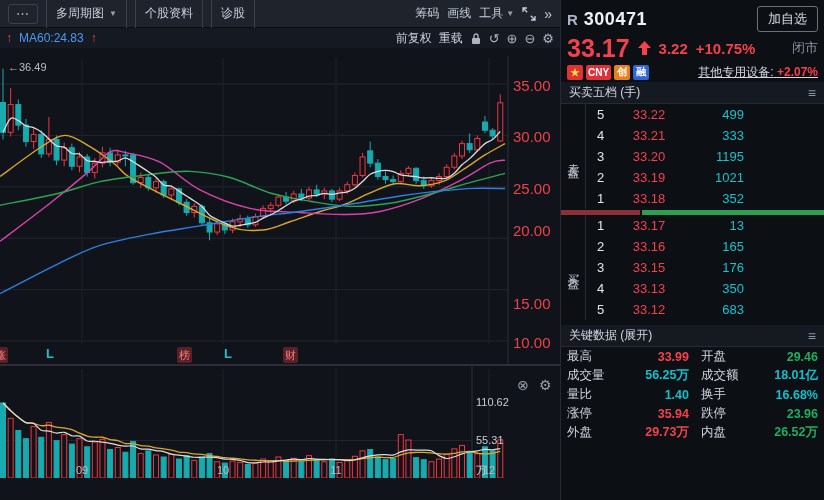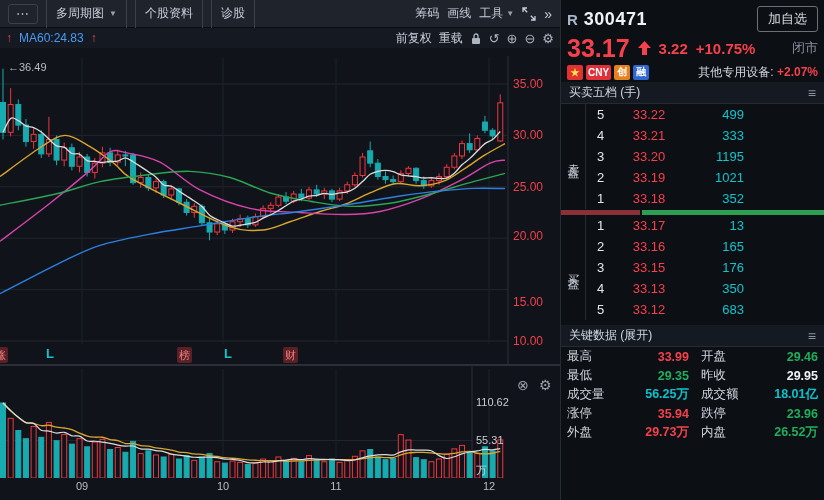--- a/index.html
+++ b/index.html
@@ -20,23 +20,23 @@
   .tb-ico { color:#c9cfda; font-size:14px; line-height:1; cursor:pointer; }
   .tb2 { position:absolute; left:0; top:28px; width:560px; height:20px; background:#151a22;
     display:flex; align-items:center; padding:0 6px; gap:7px; font-size:12px; }
   .arrow-red { color:#f4414b; font-size:12px; font-weight:bold; }
   .ma-label { color:#4a9af4; font-size:12px; }
   .tb2-ico { color:#aeb4c0; font-size:13px; line-height:1; cursor:pointer; }
 
   #chart-area { position:absolute; left:0; top:48px; width:560px; height:452px; overflow:hidden; }
   #price-svg { position:absolute; left:0; top:0; }
   #vol-svg { position:absolute; left:0; top:317px; }
-  .axis-label { position:absolute; font-size:12px; color:#f0404a; left:513px; width:46px; }
+  .axis-label { position:absolute; font-size:15px; color:#f0404a; left:513px; width:46px; }
   .vol-label { position:absolute; font-size:11px; color:#c8ccd4; left:476px; }
-  .x-label { position:absolute; font-size:11px; color:#b8bdc6; width:24px; text-align:center; top:432px; }
+  .x-label { position:absolute; font-size:11px; color:#b8bdc6; width:24px; text-align:center; top:416px; }
   .annot { position:absolute; left:8px; top:13px; font-size:11px; color:#b8bdc6; }
   .mk-badge { position:absolute; top:299px; width:15px; height:16px; background:#5a2026; color:#ef8080;
     font-size:11px; text-align:center; line-height:16px; border-radius:2px; cursor:pointer; }
   .mk-letter { position:absolute; top:298px; color:#19c0c8; font-size:13px; font-weight:bold; cursor:pointer; }
   .panel-ico { position:absolute; color:#9aa0ac; font-size:14px; line-height:1; cursor:pointer; top:330px; }
 
   
   #right-panel { position:absolute; left:560px; top:0; width:264px; height:500px;
     background:#0c0f14; border-left:1px solid #262b33; }
   .rp-row1 { height:32px; display:flex; align-items:center; padding:6px 6px 0 6px; gap:6px; }
@@ -44,21 +44,21 @@
   .rp-code, .rp-name { color:#eef1f6; font-weight:bold; font-size:18px; letter-spacing:0.5px; }
   .watch-btn { margin-left:auto; border:1px solid #6a7078; border-radius:3px; color:#d8dce2;
     font-size:13px; padding:3px 10px; cursor:pointer; background:transparent; }
   .rp-row2 { height:30px; display:flex; align-items:center; padding:2px 6px 0 6px; gap:8px; }
   .big-price { color:#f4414b; font-size:25px; font-weight:bold; }
   .chg, .chg-pct { color:#f4414b; font-size:15px; font-weight:bold; }
   .mkt-status { margin-left:auto; color:#8c929e; font-size:13px; }
   .rp-row3 { height:20px; display:flex; align-items:center; padding:0 6px; gap:3px; }
   .badge { height:15px; min-width:16px; border-radius:2px; font-size:10px; font-weight:bold;
     display:flex; align-items:center; justify-content:center; padding:0 2px; }
-  .sector-wrap { margin-left:auto; font-size:12px; color:#d4d8e0; }
+  .sector-wrap { margin-left:auto; font-size:12px; color:#d4d8e0;text-decoration:underline; }
   .sector-chg { color:#f4414b; font-weight:bold; }
   .rp-row4 { height:17px; padding:0 6px; font-size:12px; color:#c9ced8; border-bottom:1px solid #262b33; }
   .sec-head { height:22px; background:#141922; border-bottom:1px solid #262b33; display:flex;
     align-items:center; padding:0 8px; font-size:12px; color:#d2d6de; }
   .sec-head .menu { margin-left:auto; color:#8c929e; font-size:14px; cursor:pointer; }
   .ob-block { display:flex; }
   .ob-side { width:25px; border-right:1px solid #262b33; display:flex; align-items:center;
     justify-content:center; color:#c7ccd6; font-size:12px; writing-mode:vertical-rl;
     letter-spacing:3px; }
   .ob-rows { flex:1; }
@@ -416,21 +416,21 @@
           <rect x="490.1" y="85.88013017537516" width="5" height="27.119869824624843" fill="#17aaae" stroke="#17aaae" stroke-width="1"></rect>
           <rect x="497.75" y="74.86268305912131" width="5" height="38.13731694087869" fill="#10141a" stroke="#f0353f" stroke-width="1"></rect>
           <path d="M3,38C4.275,39.278023865485444,8.1,43.286114626649784,10.65,45.668143192912666C13.200000000000001,48.05017175917555,15.75,50.29716597360332,18.3,52.292171397577285C20.85,54.28717682155125,23.400000000000002,56.61937262701139,25.950000000000003,57.63817573675646C28.500000000000004,58.65697884650153,31.05,57.890654191526544,33.6,58.40499005604773C36.15,58.919325920568916,38.7,60.416703256967224,41.25,60.72419092388356C43.8,61.0316785907999,46.35000000000001,60.00687305748551,48.900000000000006,60.249916057545775C51.45,60.49295905760604,54.00000000000001,61.72284605097388,56.550000000000004,62.182448924245165C59.1,62.64205179751645,61.650000000000006,62.60180874465136,64.2,63.00753329717351C66.75,63.41325784969566,69.30000000000001,63.75398260310574,71.85000000000001,64.61679623937806C74.4,65.47960987565038,76.95,67.11521424697162,79.5,68.18441511480745C82.05,69.25361598264328,84.60000000000001,70.3653046465377,87.15,71.03200144639305C89.7,71.69869824624841,92.25000000000001,71.98119689025492,94.80000000000001,72.1845959139396C97.35000000000001,72.38799493762428,99.9,71.85689748689205,102.45,72.25239558850117C105,72.6478936901103,107.55000000000001,74.00388718134153,110.10000000000001,74.55758452359429C112.65,75.11128186584705,115.2,74.90788284216235,117.75,75.57457964201771C120.3,76.24127644187307,122.85000000000001,78.04926776351473,125.4,78.55776532272645C127.95,79.06626288193817,130.5,78.29786657024046,133.05,78.62556499728801C135.60000000000002,78.95326342433556,138.15000000000003,80.09455794612187,140.70000000000002,80.52395588501176C143.25,80.95335382390165,145.8,80.81775447477852,148.35,81.20195263062737C150.89999999999998,81.58615078647622,153.45,82.38844693545471,156,82.82914482010486C158.55,83.269842704755,161.1,83.4732417284397,163.65,83.8461399385283C166.20000000000002,84.21903814861689,168.75,84.53543662990418,171.3,85.06653408063642C173.85000000000002,85.59763153136865,176.4,86.60332670403183,178.95000000000002,87.03272464292172C181.50000000000003,87.46212258181161,184.05,87.32652323268847,186.60000000000002,87.64292171397577C189.15000000000003,87.95932019526306,191.7,88.63731694087869,194.25,88.93111553064546C196.8,89.22491412041222,199.35,89.12321460856988,201.9,89.40571325257639C204.45000000000002,89.6882118965829,207,90.2871090218767,209.55,90.62610739468451C212.10000000000002,90.96510576749232,214.65,91.10070511661544,217.20000000000002,91.43970348942325C219.75000000000003,91.77870186223106,222.3,92.35499909600435,224.85000000000002,92.66009763153137C227.40000000000003,92.9651961670584,229.95,93.078195624661,232.5,93.27029470258543C235.05,93.46239378050986,237.6,93.55279334659193,240.15,93.81269209907792C242.70000000000002,94.07259085156392,245.25,94.59238835653589,247.8,94.82968721750136C250.35000000000002,95.06698607846683,252.9,95.11218586150787,255.45000000000002,95.23648526487074C258,95.3607846682336,260.55,95.50768396311697,263.1,95.57548363767853C265.65000000000003,95.64328331224009,268.2,95.63198336647984,270.75,95.6432833122401C273.3,95.65458325800036,275.85,95.5302838546375,278.40000000000003,95.6432833122401C280.95000000000005,95.7562827698427,283.5,96.26478032905442,286.05,96.32128005785572C288.6,96.37777978665702,291.15,96.06138130536974,293.7,95.98228168504791C296.25,95.90318206472608,298.8,95.95968179352738,301.35,95.84668233592478C303.90000000000003,95.73368287832218,306.45,95.43988428855542,309,95.30428493943229C311.55,95.16868559030917,314.1,95.12348580726812,316.65000000000003,95.03308624118604C319.20000000000005,94.94268667510396,321.75,94.8748870005424,324.3,94.7618875429398C326.85,94.6488880853372,329.4,94.36638944133068,331.95,94.35508949557043C334.5,94.34378954981017,337.05,94.64888808533719,339.6,94.69408786837823C342.15000000000003,94.73928765141927,344.7,94.64888808533718,347.25,94.62628819381666C349.8,94.60368830229615,352.35,94.72798770565902,354.90000000000003,94.5584885192551C357.45000000000005,94.3889893328512,360,93.91439161092026,362.55,93.60929307539324C365.1,93.30419453986622,367.65000000000003,92.95389622129814,370.20000000000005,92.72789730609293C372.75000000000006,92.50189839088772,375.3,92.26459952992225,377.85,92.253299584162C380.40000000000003,92.24199963840174,382.95,92.61489784849033,385.5,92.66009763153137C388.05,92.70529741457241,390.6,92.99909600433918,393.15000000000003,92.52449828240825C395.70000000000005,92.04990056047731,398.25,90.58090761164345,400.8,89.81251129994575C403.35,89.04411498824805,405.90000000000003,88.30961851383113,408.45000000000005,87.91412041222202C411.00000000000006,87.51862231061291,413.55,87.52992225637317,416.1,87.43952269029108C418.65000000000003,87.349123124209,421.2,87.2926233954077,423.75,87.37172301572953C426.3,87.45082263605136,428.85,87.68812149701681,431.40000000000003,87.91412041222202C433.95000000000005,88.14011932742723,436.5,88.51301753751582,439.05,88.72771650696077C441.6,88.94241547640573,444.15000000000003,89.258813957693,446.70000000000005,89.2023142288917C449.25000000000006,89.1458145000904,451.8,88.76161634424155,454.35,88.38871813415295C456.90000000000003,88.01581992406436,459.45,87.30392334116796,462,86.96492496836015C464.55,86.62592659555234,467.1,86.14002892786115,469.65000000000003,86.35472789730609C472.20000000000005,86.56942686675103,474.75,87.82372084613993,477.3,88.25311878502983C479.85,88.68251672391972,482.40000000000003,88.93111553064546,484.95000000000005,88.93111553064546C487.50000000000006,88.93111553064546,490.05,88.69664165612005,492.6,88.25311878502983C495.15000000000003,87.8095959139396,498.975,86.60050171759175,500.25,86.26997830410414" fill="none" stroke="#d9a62e" stroke-width="1.3"></path>
           <path d="M3,38C4.275,39.278023865485444,8.1,43.286114626649784,10.65,45.668143192912666C13.200000000000001,48.05017175917555,15.75,50.29716597360332,18.3,52.292171397577285C20.85,54.28717682155125,23.400000000000002,56.61937262701139,25.950000000000003,57.63817573675646C28.500000000000004,58.65697884650153,31.05,57.13318116073043,33.6,58.40499005604773C36.15,59.67679895136503,38.7,63.9894232507684,41.25,65.26902910866028C43.8,66.54863496655216,46.35000000000001,65.60802748146808,48.900000000000006,66.08262520339902C51.45,66.55722292532995,54.00000000000001,67.9132164165612,56.550000000000004,68.11661544024588C59.1,68.32001446393056,61.650000000000006,66.85102151509672,64.2,67.30301934550714C66.75,67.75501717591756,69.30000000000001,70.19580546013378,71.85000000000001,70.82860242270837C74.4,71.46139938528296,76.95,70.24100524317484,79.5,71.09980112095462C82.05,71.95859699873441,84.60000000000001,75.1225818116073,87.15,75.98137768938709C89.7,76.84017356716687,92.25000000000001,76.04917736394864,94.80000000000001,76.25257638763333C97.35000000000001,76.45597541131801,99.9,76.8627734586874,102.45,77.20177183149521C105,77.54077020430302,107.55000000000001,77.81196890254927,110.10000000000001,78.2865666244802C112.65,78.76116434641114,115.2,79.57476044114989,117.75,80.04935816308083C120.3,80.52395588501176,122.85000000000001,80.97595371542216,125.4,81.1341529560658C127.95,81.29235219670944,130.5,80.54655577653227,133.05,80.99855360694269C135.60000000000002,81.45055143735311,138.15000000000003,83.32634243355632,140.70000000000002,83.8461399385283C143.25,84.36593744350027,145.8,83.82354004700778,148.35,84.11733863677455C150.89999999999998,84.41113722654131,153.45,85.20213342975953,156,85.6089314771289C158.55,86.01572952449828,161.1,85.97052974145726,163.65,86.55812692099079C166.20000000000002,87.14572410052432,168.75,88.52431748327608,171.3,89.13451455433014C173.85000000000002,89.7447116253842,176.4,89.88031097450732,178.95000000000002,90.21930934731513C181.50000000000003,90.55830772012294,184.05,90.82950641836919,186.60000000000002,91.168504791177C189.15000000000003,91.50750316398481,191.7,92.07250045199783,194.25,92.253299584162C196.8,92.43409871632616,199.35,92.27589947568251,201.9,92.253299584162C204.45000000000002,92.23069969264148,207,92.04990056047731,209.55,92.11770023503887C212.10000000000002,92.18549990960042,214.65,92.32109925872356,217.20000000000002,92.66009763153137C219.75000000000003,92.99909600433918,222.3,93.88049177363948,224.85000000000002,94.15169047188573C227.40000000000003,94.42288917013198,229.95,94.08389079732417,232.5,94.28728982100886C235.05,94.49068884469354,237.6,94.82968721750134,240.15,95.37208461399385C242.70000000000002,95.91448201048635,245.25,97.13487615259446,247.8,97.54167419996384C250.35000000000002,97.94847224733321,252.9,97.90327246429217,255.45000000000002,97.81287289821009C258,97.722473332128,260.55,97.13487615259447,263.1,96.99927680347135C265.65000000000003,96.86367745434822,268.2,97.18007593563551,270.75,96.99927680347135C273.3,96.81847767130718,275.85,96.23088049177365,278.40000000000003,95.91448201048635C280.95000000000005,95.59808352919906,283.5,95.39468450551436,286.05,95.1008859157476C288.6,94.80708732598083,291.15,94.21949014644728,293.7,94.15169047188573C296.25,94.08389079732417,298.8,94.78448743446032,301.35,94.69408786837823C303.90000000000003,94.60368830229615,306.45,93.69969264147532,309,93.60929307539324C311.55,93.51889350931116,314.1,94.0160911227626,316.65000000000003,94.15169047188573C319.20000000000005,94.28728982100886,321.75,94.35508949557041,324.3,94.42288917013198C326.85,94.49068884469355,329.4,94.51328873621407,331.95,94.5584885192551C334.5,94.60368830229615,337.05,94.51328873621407,339.6,94.69408786837823C342.15000000000003,94.8748870005424,344.7,95.59808352919906,347.25,95.6432833122401C349.8,95.68848309528114,352.35,95.43988428855542,354.90000000000003,94.96528656662448C357.45000000000005,94.49068884469355,360,93.47369372627011,362.55,92.7956969806545C365.1,92.11770023503888,367.65000000000003,91.39450370638221,370.20000000000005,90.89730609293075C372.75000000000006,90.40010847947929,375.3,90.01591032363044,377.85,89.81251129994575C380.40000000000003,89.60911227626107,382.95,89.6317121677816,385.5,89.67691195082264C388.05,89.72211173386368,390.6,90.55830772012294,393.15000000000003,90.083709998192C395.70000000000005,89.60911227626107,398.25,87.68812149701681,400.8,86.82932561923703C403.35,85.97052974145724,405.90000000000003,85.22473332128006,408.45000000000005,84.93093473151329C411.00000000000006,84.63713614174652,413.55,85.0439341891159,416.1,85.06653408063642C418.65000000000003,85.08913397215693,421.2,84.95353462303382,423.75,85.06653408063642C426.3,85.17953353823901,428.85,84.81793527391068,431.40000000000003,85.74453082625203C433.95000000000005,86.67112637859339,436.5,89.33791357801483,439.05,90.62610739468451C441.6,91.91430121135419,444.15000000000003,93.29289459410595,446.70000000000005,93.47369372627011C449.25000000000006,93.65449285843428,451.8,92.4792984993672,454.35,91.7109021876695C456.90000000000003,90.9425058759718,459.45,89.65431205930211,462,88.86331585608389C464.55,88.07231965286566,467.1,87.4621225818116,469.65000000000003,86.96492496836015C472.20000000000005,86.4677273549087,474.75,86.30952811426505,477.3,85.88013017537516C479.85,85.45073223648527,482.40000000000003,84.56933646718495,484.95000000000005,84.38853733502079C487.50000000000006,84.20773820285662,490.05,84.9139848128729,492.6,84.79533538239016C495.15000000000003,84.67668595190743,498.975,83.86308985716869,500.25,83.67664075212438" fill="none" stroke="#dcdcdc" stroke-width="1.2"></path>
         </svg>
       <div class="annot">←36.49</div>
       <div id="labels-layer">
           <div class="axis-label" style="top:29px">35.00</div>
           <div class="axis-label" style="top:80.4px">30.00</div>
           <div class="axis-label" style="top:131.8px">25.00</div>
-          <div class="axis-label" style="top:181px">20.00</div>
+          <div class="axis-label" style="top:174px">20.00</div>
           <div class="axis-label" style="top:247px">15.00</div>
           <div class="axis-label" style="top:286px">10.00</div>
           <div class="vol-label" style="top:348px">110.62</div>
           <div class="vol-label" style="top:385.5px">55.31</div>
           <div class="vol-label" style="top:415px">万</div>
           <div class="x-label" style="left:70px">09</div>
           <div class="x-label" style="left:211px">10</div>
           <div class="x-label" style="left:324px">11</div>
           <div class="x-label" style="left:477px">12</div>
           <div class="mk-badge" style="left:-7px">涨</div>
@@ -546,30 +546,30 @@
       <span class="menu">≡</span>
     </div>
     <div class="kd-grid" id="kd-grid">
         <div class="kd-row">
           <span class="kd-l kd-l1">最高</span>
           <span class="kd-v1 c-red">33.99</span>
           <span class="kd-l kd-l2">开盘</span>
           <span class="kd-v2 c-green">29.46</span>
         </div>
         <div class="kd-row">
-          <span class="kd-l kd-l1">最低</span>
-          <span class="kd-v1 c-green">29.35</span>
-          <span class="kd-l kd-l2">昨收</span>
-          <span class="kd-v2 c-white">29.95</span>
-        </div>
-        <div class="kd-row">
           <span class="kd-l kd-l1">成交量</span>
           <span class="kd-v1 c-cyan">56.25万</span>
           <span class="kd-l kd-l2">成交额</span>
           <span class="kd-v2 c-cyan">18.01亿</span>
+        </div>
+        <div class="kd-row">
+          <span class="kd-l kd-l1">量比</span>
+          <span class="kd-v1 c-cyan">1.40</span>
+          <span class="kd-l kd-l2">换手</span>
+          <span class="kd-v2 c-cyan">16.68%</span>
         </div>
         <div class="kd-row">
           <span class="kd-l kd-l1">涨停</span>
           <span class="kd-v1 c-red">35.94</span>
           <span class="kd-l kd-l2">跌停</span>
           <span class="kd-v2 c-green">23.96</span>
         </div>
         <div class="kd-row">
           <span class="kd-l kd-l1">外盘</span>
           <span class="kd-v1 c-red">29.73万</span>

